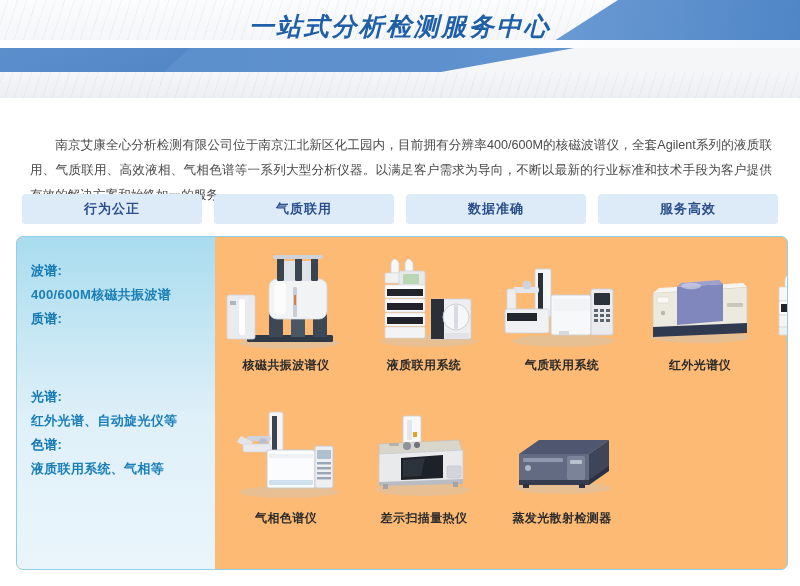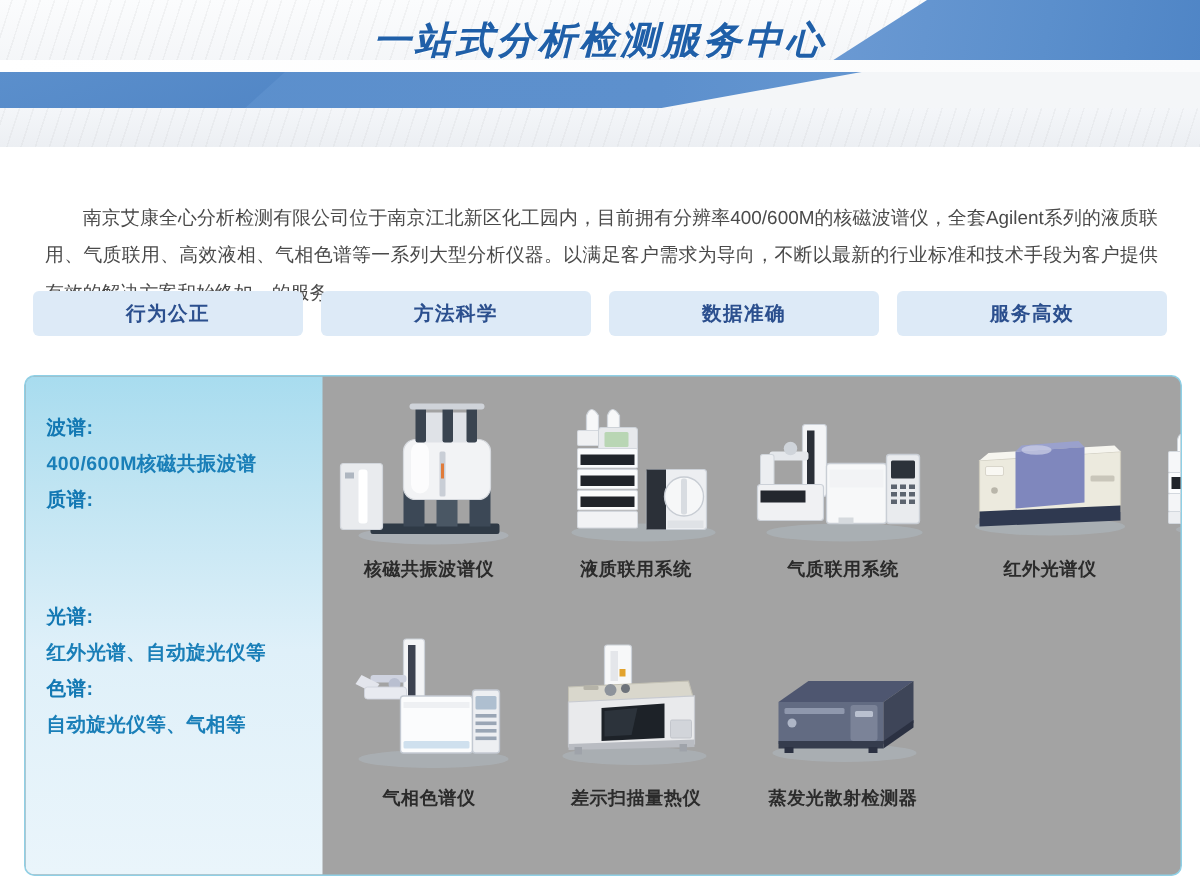--- a/index.html
+++ b/index.html
@@ -78,25 +78,25 @@
     flex: 1 1 0; height: 30px;
     background: #ddeaf7;
     border-radius: 4px;
     display: flex; align-items: center; justify-content: center;
     font-size: 13px; font-weight: 700; color: #2b4f8e;
     letter-spacing: 1px;
   }
 
   
   .panel {
-    position: absolute; top: 250px; left: 16px;
+    position: absolute; top: 236px; left: 16px;
     width: 772px; height: 334px;
     border: 1px solid #8fd0e6;
     border-radius: 7px;
-    background: #a3a3a3;
+    background: #fdba74;
     overflow: hidden;
     display: flex;
   }
   .sidebar {
     width: 198px; height: 100%;
     background: linear-gradient(180deg, #a8dcef 0%, #bfe4f2 22%, #dff0f9 55%, #eaf5fb 100%);
     padding: 22px 0 0 14px;
     flex: 0 0 198px;
   }
   .side-group { margin-bottom: 54px; }
@@ -130,38 +130,38 @@
     <div class="banner-blue-cut"></div>
     <div class="banner-blue-wedge"></div>
     <div class="banner-bottom"></div>
     <div class="banner-title">一站式分析检测服务中心</div>
   </div>
 
   <div class="intro">南京艾康全心分析检测有限公司位于南京江北新区化工园内，目前拥有分辨率400/600M的核磁波谱仪，全套Agilent系列的液质联用、气质联用、高效液相、气相色谱等一系列大型分析仪器。以满足客户需求为导向，不断以最新的行业标准和技术手段为客户提供有效的解决方案和始终如一的服务。</div>
 
   <div class="badges">
     <div class="badge">行为公正</div>
-    <div class="badge">方法科学</div>
+    <div class="badge">气质联用</div>
     <div class="badge">数据准确</div>
     <div class="badge">服务高效</div>
   </div>
 
   <div class="panel">
 
     <div class="sidebar">
       <div class="side-group">
         <div class="side-line head">波谱:</div>
         <div class="side-line">400/600M核磁共振波谱</div>
         <div class="side-line head">质谱:</div>
       </div>
       <div class="side-group">
         <div class="side-line head">光谱:</div>
         <div class="side-line">红外光谱、自动旋光仪等</div>
         <div class="side-line head">色谱:</div>
-        <div class="side-line">自动旋光仪等、气相等</div>
+        <div class="side-line">液质联用系统、气相等</div>
       </div>
     </div>
 
     <div class="grid">
 
       <div class="cell">
         <div class="art">
           <svg viewBox="0 0 138 112" width="138" height="112">
             <ellipse cx="72" cy="100" rx="50" ry="6" fill="#b9c9d6" opacity="0.35"></ellipse>
             <rect x="30" y="92" width="86" height="7" rx="1.5" fill="#2f3a46"></rect>

